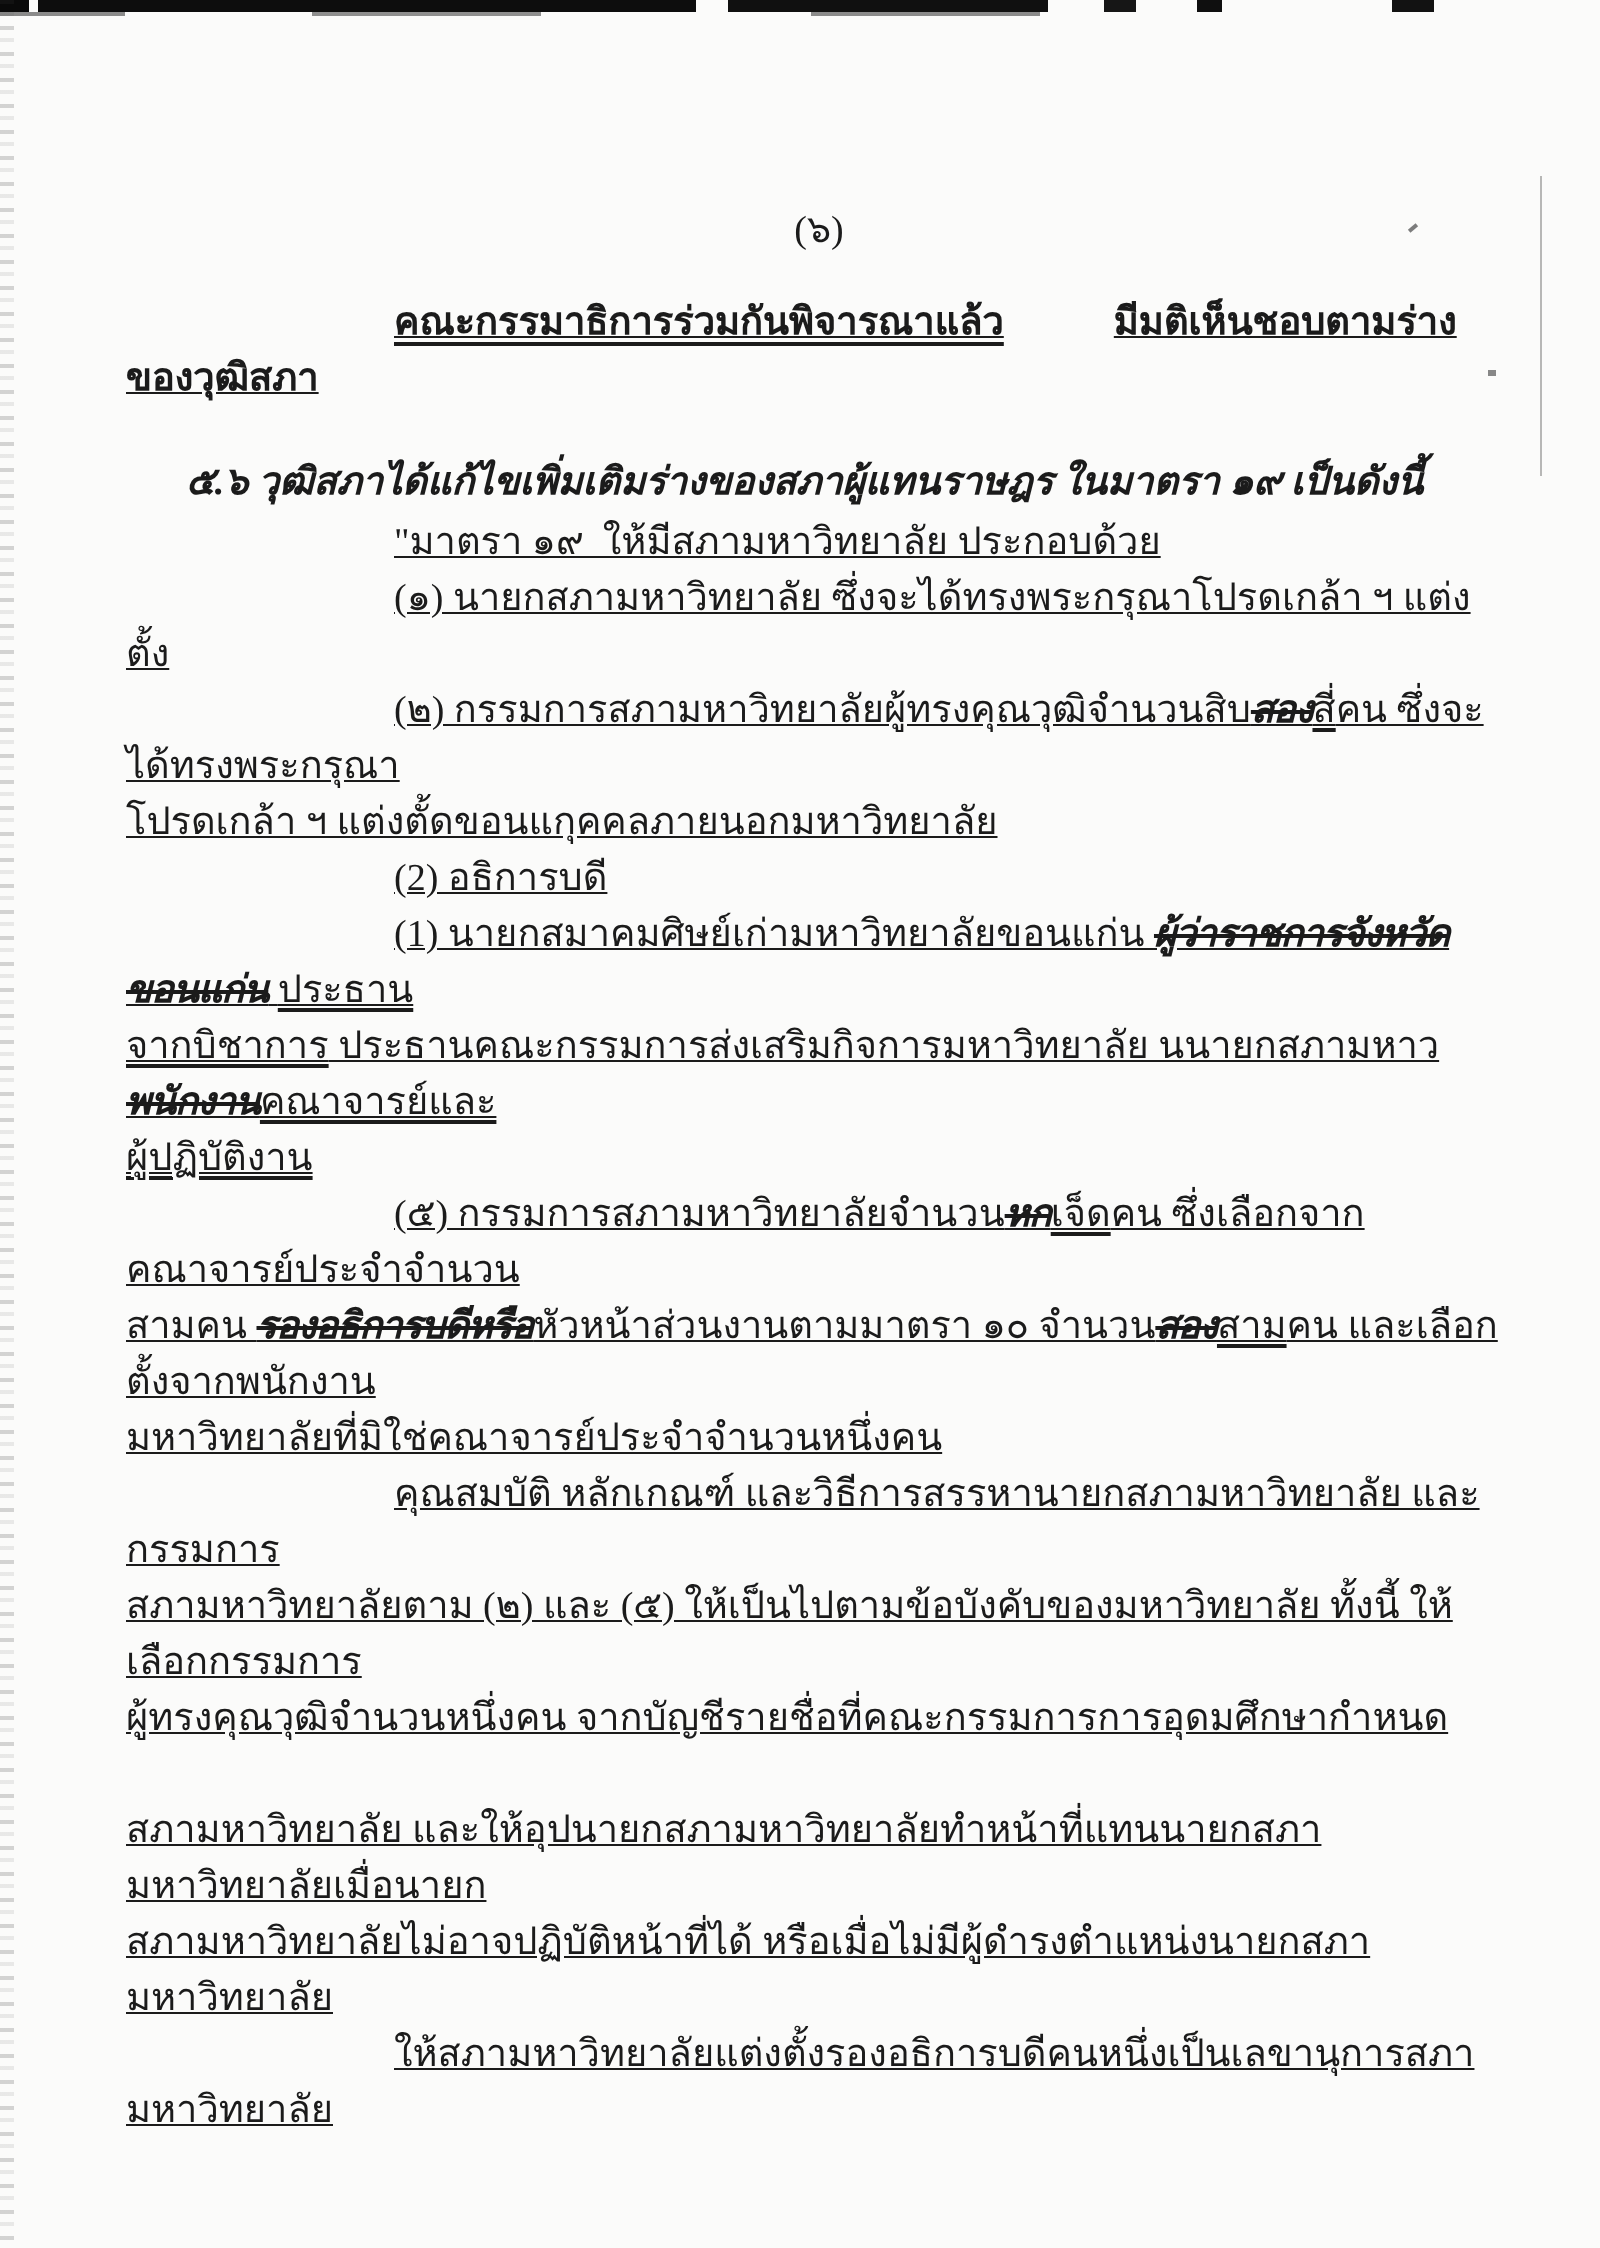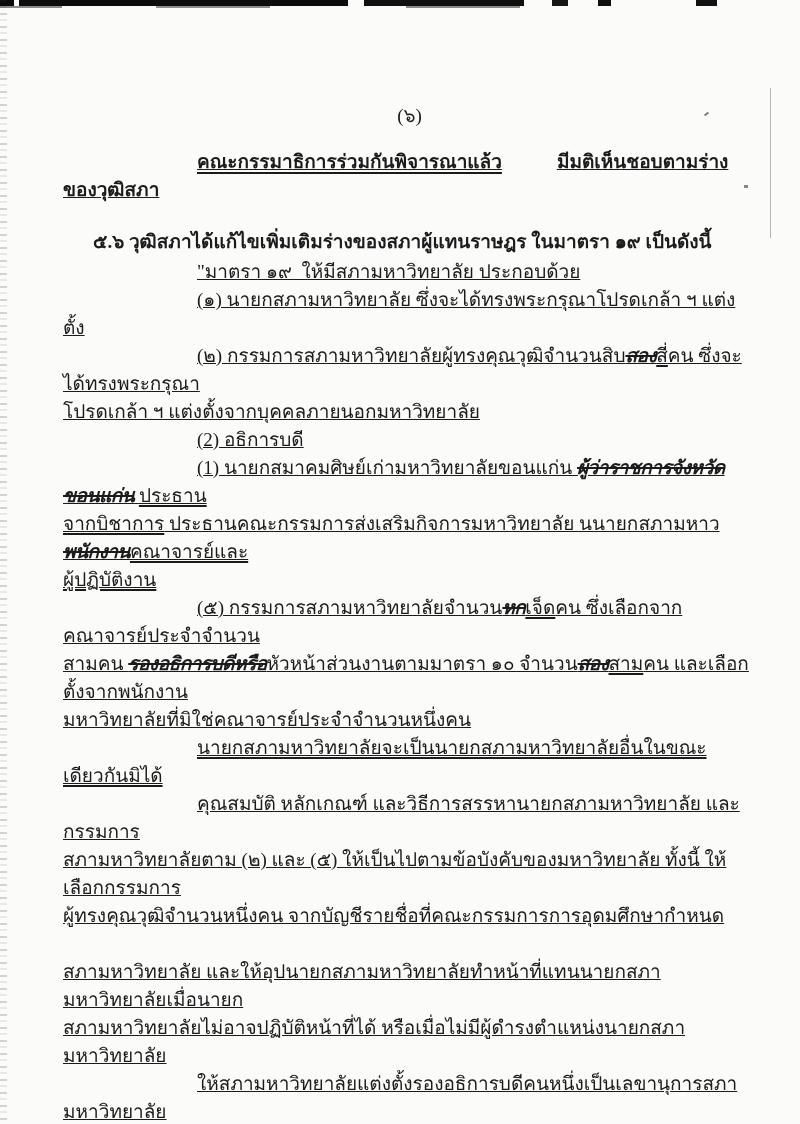--- a/index.html
+++ b/index.html
@@ -41,21 +41,21 @@
   .speck2{position:absolute;left:744px;top:185px;width:4px;height:3px;background:rgba(40,40,40,.55);}
   
   .doc{
     position:relative;
     padding:0 44px 0 63px;
     font-size:19px;
     line-height:28px;
   }
   p.block{margin:0;white-space:pre-wrap;}
   .indent{text-indent:134px;text-decoration:underline;}
-  .indent-sm{text-indent:30px;}
+  .indent-sm{text-indent:30px;font-style:italic;}
   .pagenum{text-align:center;}
   .b{font-weight:700;}
   .u{text-decoration:underline;text-underline-offset:3px;text-decoration-thickness:1.5px;}
   .bu{font-weight:700;text-decoration:underline;text-underline-offset:4px;text-decoration-thickness:1.5px;}
   .s{font-weight:700;font-style:italic;text-decoration:line-through;text-decoration-thickness:1.6px;letter-spacing:-.5px;text-align:center;}
 </style>
 </head>
 <body>
 
 <div class="top-band"></div>
@@ -64,21 +64,20 @@
 <div class="right-line"></div>
 <div class="speck1"></div>
 <div class="speck2"></div>
 
 <div class="doc">
     <p class="block pagenum" style="margin-top: 102px;"><span>(๖)</span></p>
     <p class="block indent" style="margin-top: 18px;"><span class="bu">คณะกรรมาธิการร่วมกันพิจารณาแล้ว</span><span class="b" style="margin-left: 55px;">มีมติเห็นชอบตามร่างของวุฒิสภา</span></p>
     <p class="block indent-sm" style="margin-top: 24px;"><span class="b">๕.๖ วุฒิสภาได้แก้ไขเพิ่มเติมร่างของสภาผู้แทนราษฎร ในมาตรา ๑๙ เป็นดังนี้</span></p>
     <p class="block indent" style="margin-top: 2px;"><span>"มาตรา ๑๙  ให้มีสภามหาวิทยาลัย ประกอบด้วย</span></p>
     <p class="block indent"><span>(๑) นายกสภามหาวิทยาลัย ซึ่งจะได้ทรงพระกรุณาโปรดเกล้า ฯ แต่งตั้ง</span></p>
-    <p class="block indent"><span>(๒) กรรมการสภามหาวิทยาลัยผู้ทรงคุณวุฒิจำนวนสิบ</span><span class="s">สอง</span><span class="u">สี่</span><span>คน ซึ่งจะได้ทรงพระกรุณา</span><br><span>โปรดเกล้า ฯ แต่งตั้งจากบุคคลภายนอกมหาวิทยาลัย</span></p>
+    <p class="block indent"><span>(๒) กรรมการสภามหาวิทยาลัยผู้ทรงคุณวุฒิจำนวนสิบ</span><span class="s">สอง</span><span class="u">สี่</span><span>คน ซึ่งจะได้ทรงพระกรุณา</span><br><span>โปรดเกล้า ฯ แต่งตั้ดขอนแกุคคลภายนอกมหาวิทยาลัย</span></p>
     <p class="block indent"><span>(2) อธิการบดี</span></p>
     <p class="block indent"><span>(1) นายกสมาคมศิษย์เก่ามหาวิทยาลัยขอนแก่น </span><span class="s">ผู้ว่าราชการจังหวัดขอนแก่น</span><span> </span><span class="u">ประธาน</span><br><span class="u">จากบิชาการ</span><span> ประธานคณะกรรมการส่งเสริมกิจการมหาวิทยาลัย นนายกสภามหาว</span><span class="s">พนักงาน</span><span class="u">คณาจารย์และ</span><br><span class="u">ผู้ปฏิบัติงาน</span></p>
     <p class="block indent"><span>(๕) กรรมการสภามหาวิทยาลัยจำนวน</span><span class="s">หก</span><span class="u">เจ็ด</span><span>คน ซึ่งเลือกจากคณาจารย์ประจำจำนวน</span><br><span>สามคน </span><span class="s">รองอธิการบดีหรือ</span><span>หัวหน้าส่วนงานตามมาตรา ๑๐ จำนวน</span><span class="s">สอง</span><span class="u">สาม</span><span>คน และเลือกตั้งจากพนักงาน</span><br><span>มหาวิทยาลัยที่มิใช่คณาจารย์ประจำจำนวนหนึ่งคน</span></p>
-    <p class="block indent"><span class="u">นายกสภามหาวิทยาลัยจะเป็นนายกสภามหาวิทยาลัยอื่นในขณะเดียวกันมิได้</span></p>
     <p class="block indent"><span>คุณสมบัติ หลักเกณฑ์ และวิธีการสรรหานายกสภามหาวิทยาลัย และกรรมการ</span><br><span>สภามหาวิทยาลัยตาม (๒) และ (๕) ให้เป็นไปตามข้อบังคับของมหาวิทยาลัย ทั้งนี้ ให้เลือกกรรมการ</span><br><span>ผู้ทรงคุณวุฒิจำนวนหนึ่งคน จากบัญชีรายชื่อที่คณะกรรมการการอุดมศึกษากำหนด</span></p>
     <p class="block indent"><br><span>สภามหาวิทยาลัย และให้อุปนายกสภามหาวิทยาลัยทำหน้าที่แทนนายกสภามหาวิทยาลัยเมื่อนายก</span><br><span>สภามหาวิทยาลัยไม่อาจปฏิบัติหน้าที่ได้ หรือเมื่อไม่มีผู้ดำรงตำแหน่งนายกสภามหาวิทยาลัย</span></p>
     <p class="block indent"><span>ให้สภามหาวิทยาลัยแต่งตั้งรองอธิการบดีคนหนึ่งเป็นเลขานุการสภามหาวิทยาลัย</span><br></p>
   </div>
 
 </body></html>

